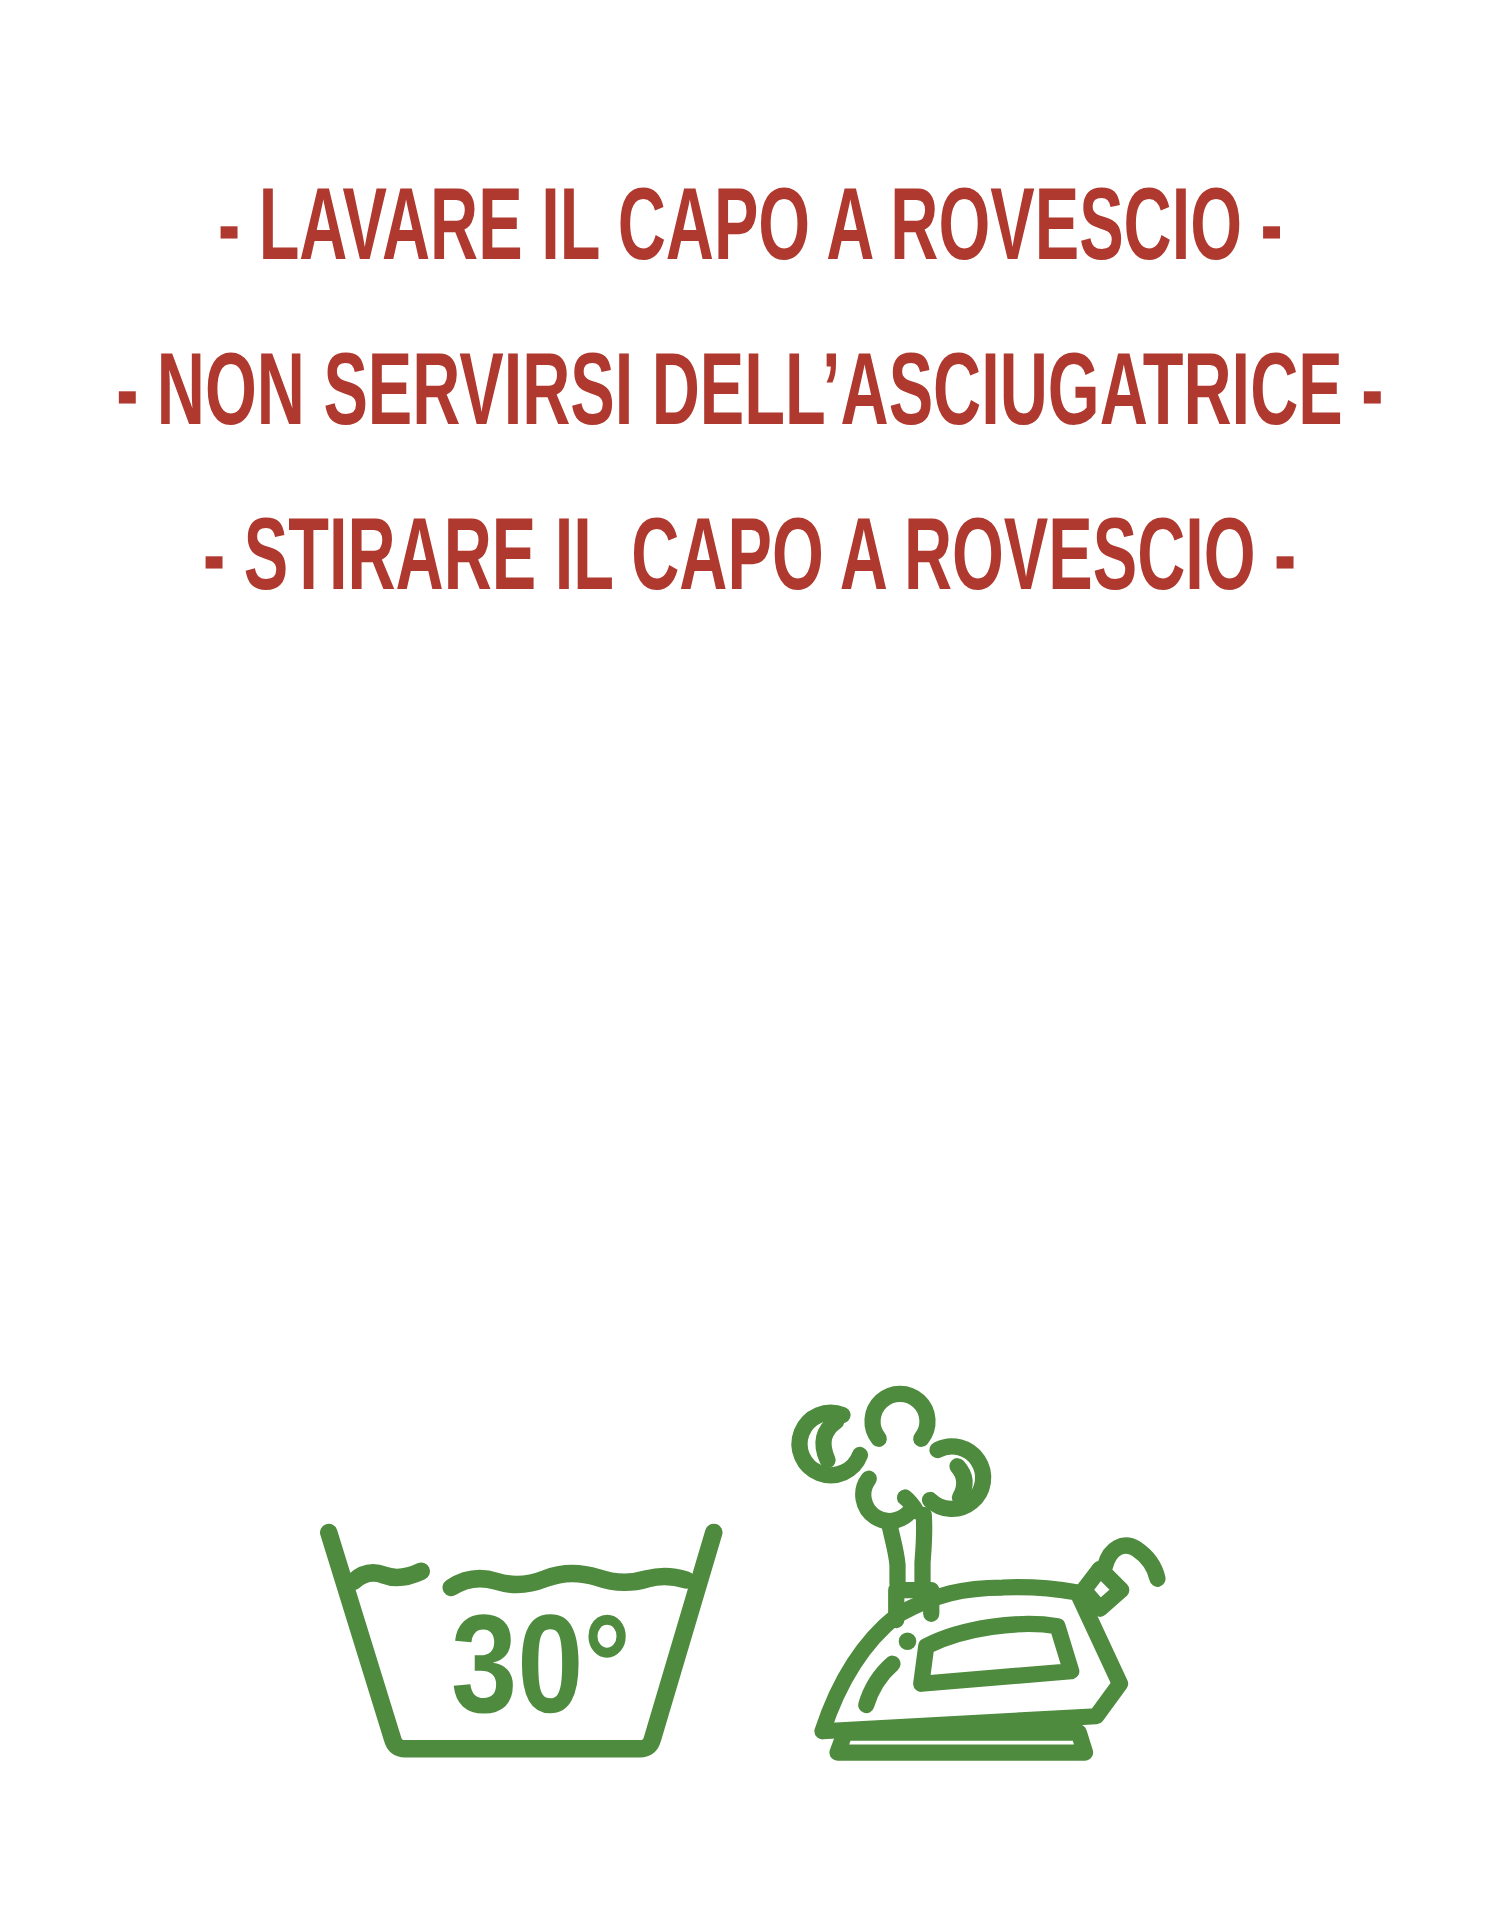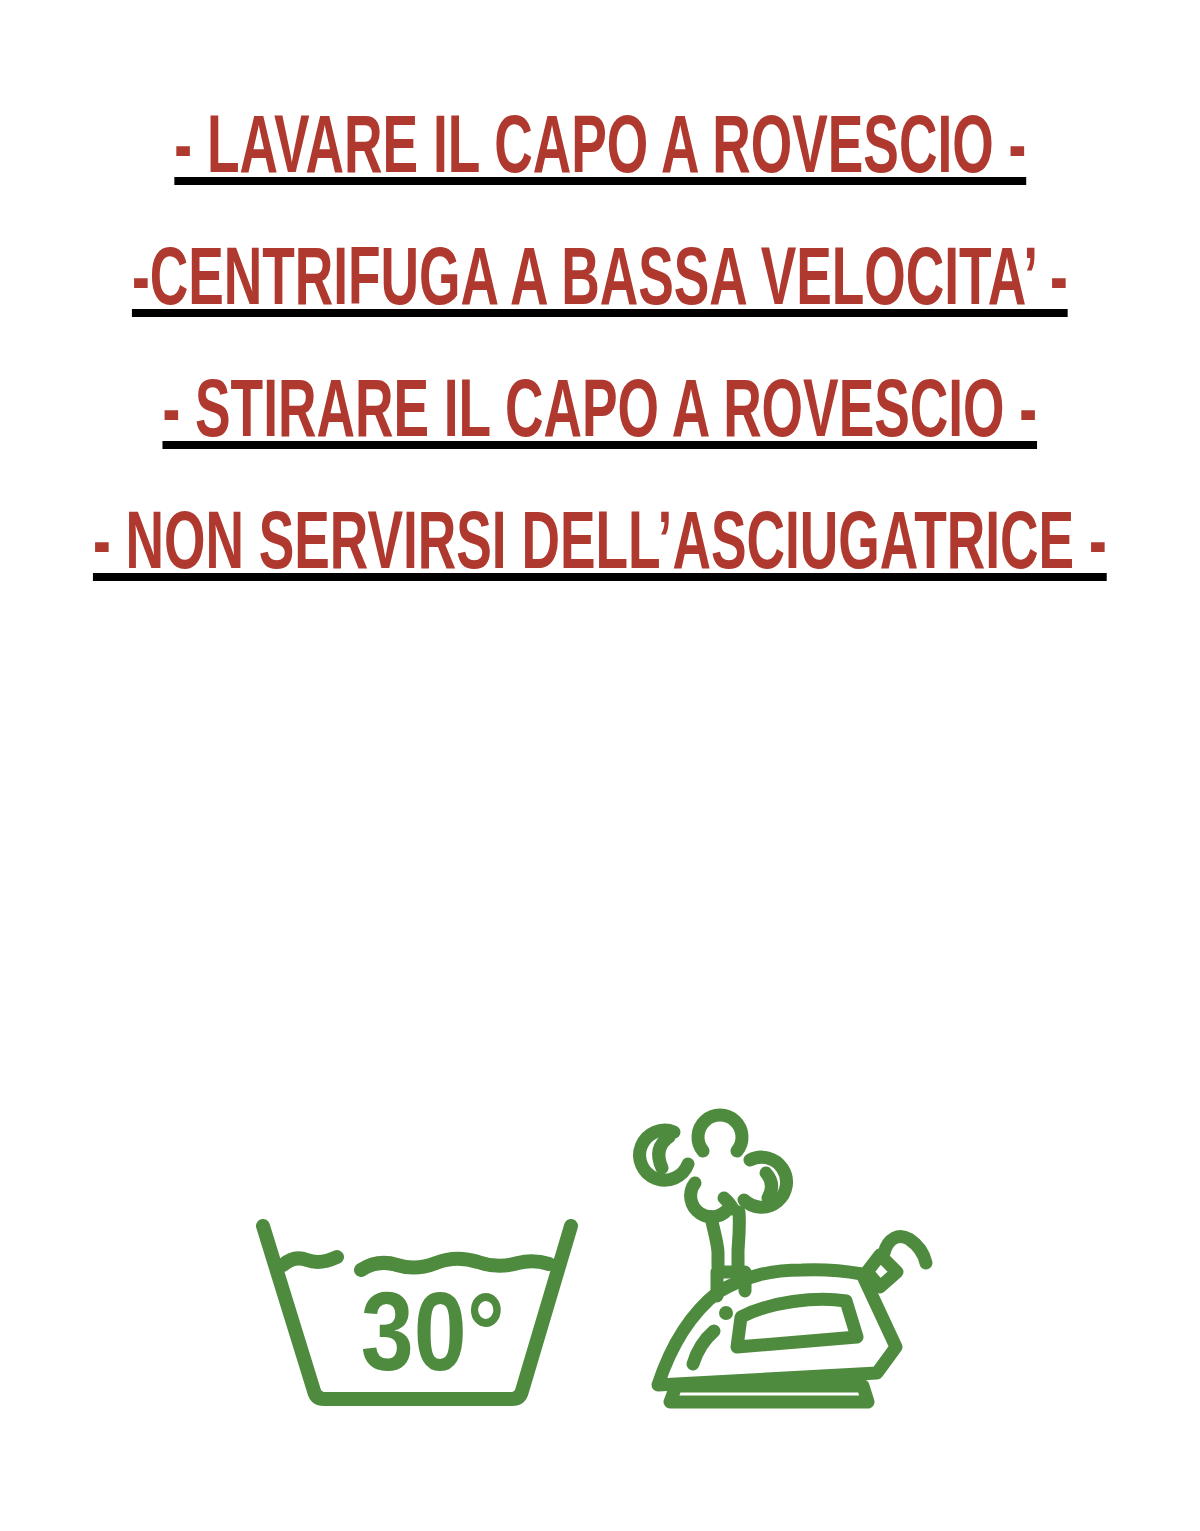--- a/index.html
+++ b/index.html
@@ -8,21 +8,21 @@
     --background:#ffffff;
   }
   html,body{margin:0;padding:0;}
   body{
     width:1200px;height:1531px;
     background:var(--background);
     overflow:hidden;position:relative;
     font-family:"Liberation Sans", sans-serif;
   }
   .page{position:relative;width:1200px;height:1531px;}
-  .lines{padding-top:78px;text-decoration:underline;}
+  .lines{padding-top:114px;}
   .line{
     height:132px;
     display:flex;align-items:center;justify-content:center;
   }
   .line-text{
     font-family:"Liberation Sans", sans-serif;
     font-weight:700;
     font-size:82px;
     color:var(--text-red);
     white-space:nowrap;
@@ -44,27 +44,24 @@
 </head>
 <body>
 
 <div class="page">
 
   <div class="lines">
     <div class="line">
       <span class="line-text">- LAVARE IL CAPO A ROVESCIO -</span>
     </div>
     <div class="line">
-      <span class="line-text">-CENTRIFUGA A BASSA VELOCITA’ -</span>
+      <span class="line-text">- NON SERVIRSI DELL’ASCIUGATRICE -</span>
     </div>
     <div class="line">
       <span class="line-text">- STIRARE IL CAPO A ROVESCIO -</span>
-    </div>
-    <div class="line">
-      <span class="line-text">- NON SERVIRSI DELL’ASCIUGATRICE -</span>
     </div>
   </div>
 
   <svg class="icon icon-basin" width="340" height="240" viewBox="0 0 340 240" aria-hidden="true">
     <path class="sw14" d="M13,13 L64,178 Q66,186 74,186 L262,186 Q270,186 272,178 L321,13"></path>
     <path class="sw14" d="M33,52 Q44,42 57,47 Q70,52 87,44"></path>
     <path class="sw14" d="M111,57 Q128,46 147,52 Q166,58 186,50 Q206,42 228,49 Q248,56 268,50 Q283,46 299,51"></path>
     <text x="215" y="157" text-anchor="middle" font-size="112" transform="scale(0.85 1)">30°</text>
   </svg>
 

